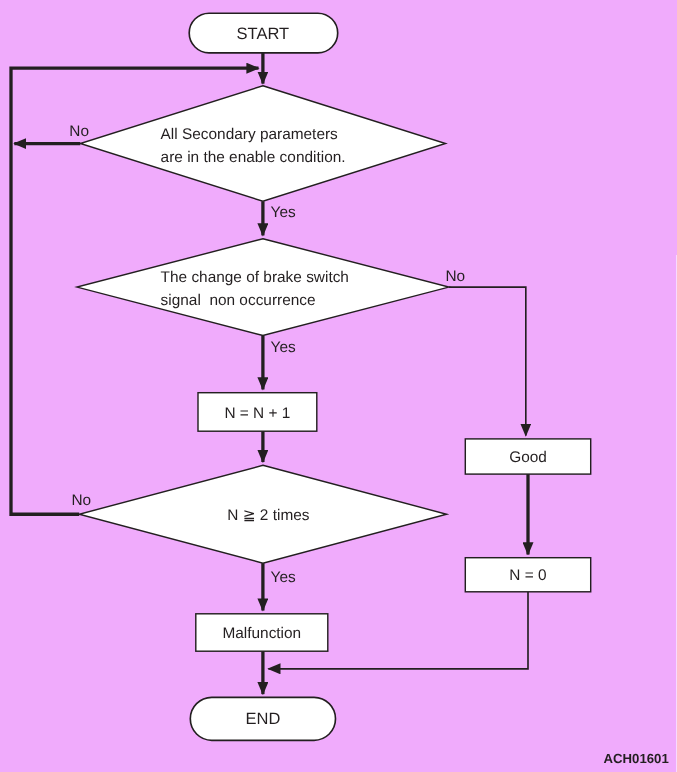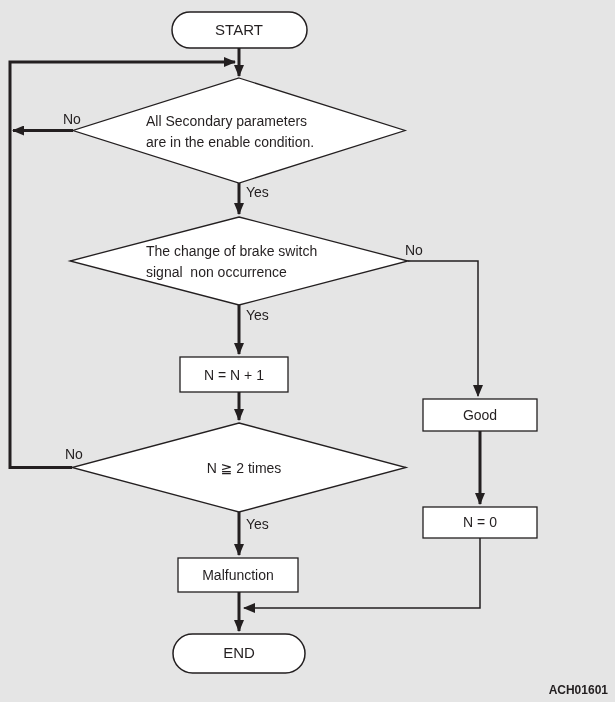--- a/index.html
+++ b/index.html
@@ -4,21 +4,21 @@
 <style>
   html, body {
     margin: 0;
     padding: 0;
     background: #ffffff;
   }
   .canvas {
     position: relative;
     width: 615px;
     height: 702px;
-    background: #e5e5e5;
+    background: #f0abfc;
     overflow: hidden;
   }
   svg { display: block; }
   .connector {
     stroke: #231f20;
     fill: none;
   }
   .thick { stroke-width: 3; }
   .thin  { stroke-width: 1.5; }
   .shape {

